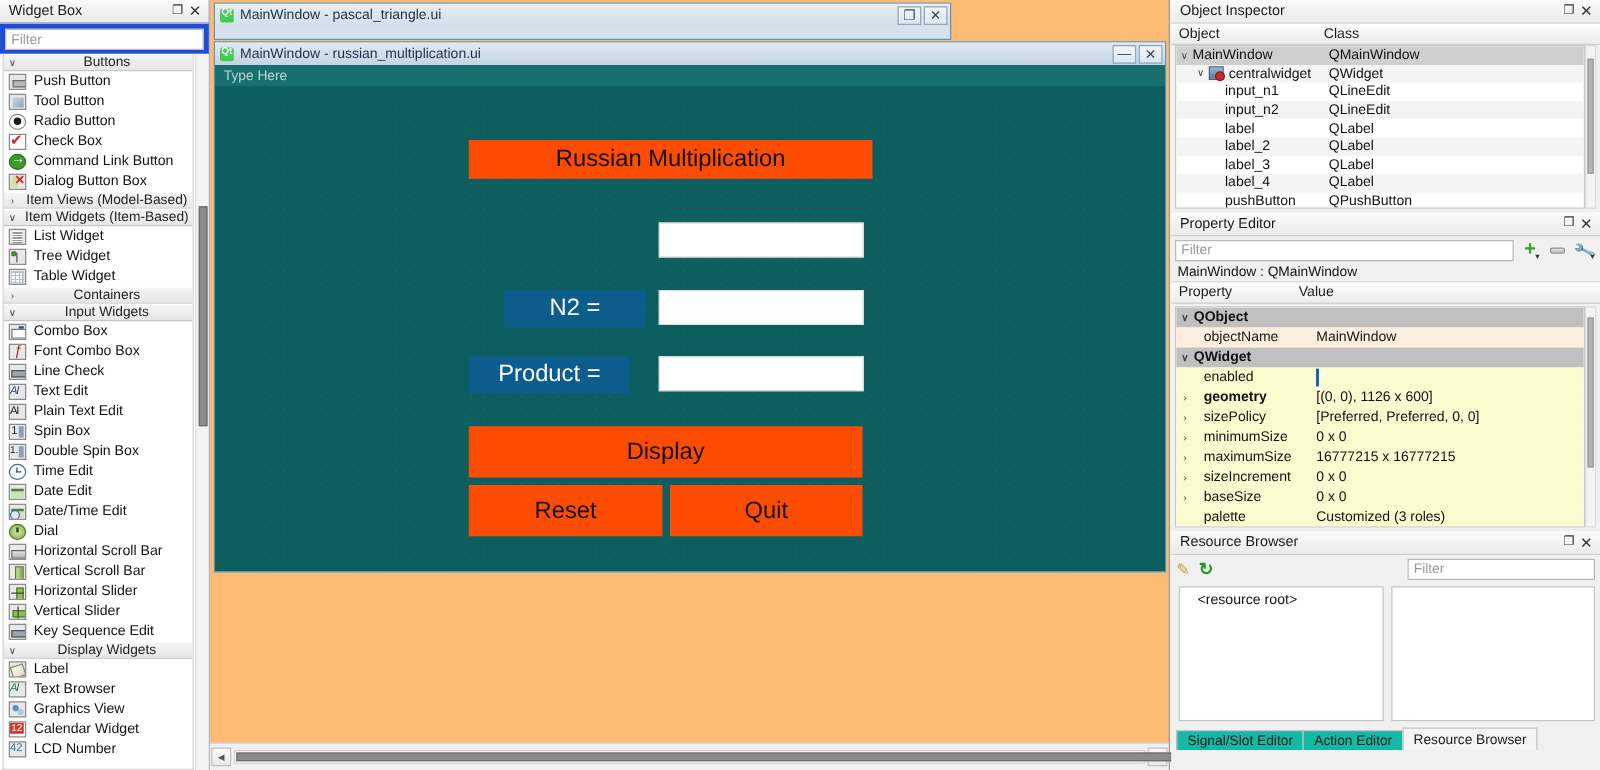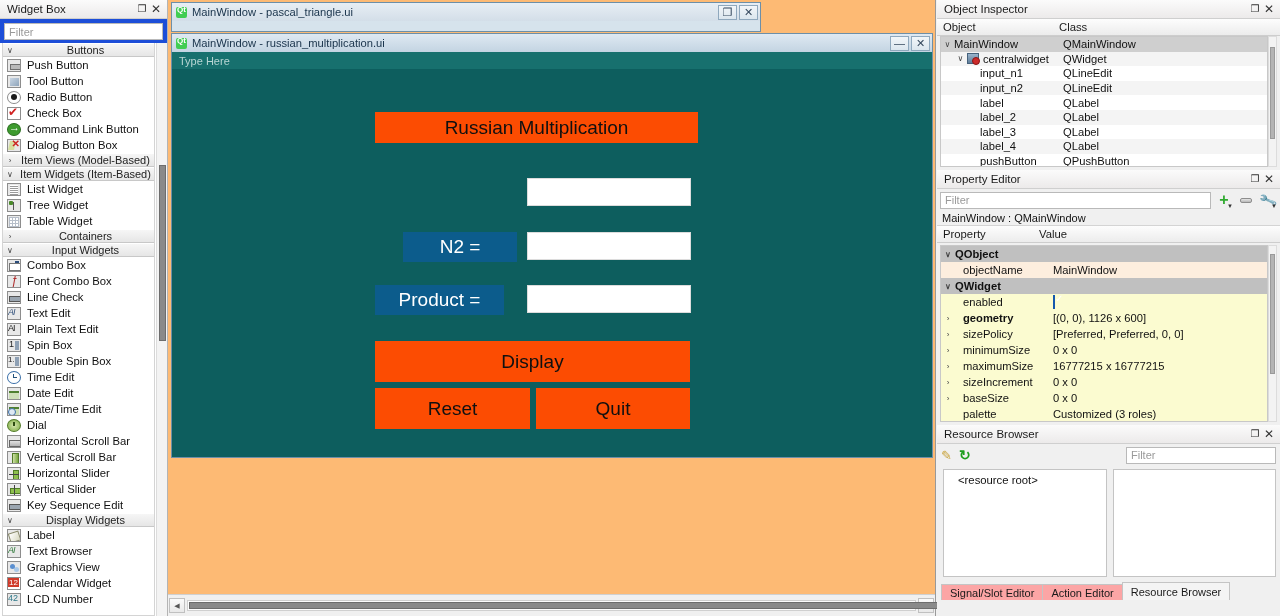--- a/index.html
+++ b/index.html
@@ -286,21 +286,21 @@
   #rb-filter {
     margin-left: auto; width: 150px; height: 17px; background: #fff;
     border: 1px solid #b9b9b9; display: flex; align-items: center;
     padding: 0 4px; color: #9a9a9a; font-size: 11px;
   }
   #rb-panes { position: absolute; left: 6px; right: 4px; top: 44px; height: 108px; display: flex; gap: 6px; }
   .rb-pane { flex: 1; background: #fff; border: 1px solid #c4c4c4; padding: 4px 0 0 14px; font-size: 11.3px; color: #111; }
   #rb-tabs { position: absolute; left: 4px; bottom: 16px; display: flex; align-items: flex-end; }
   .rb-tab {
     height: 16px; padding: 0 8px; display: flex; align-items: center;
-    font-size: 11px; color: #1a1a1a; background: #fca5a5;
+    font-size: 11px; color: #1a1a1a; background: #14b8a6;
     border: 1px solid #c4c4c4; border-bottom: none; margin-right: -1px;
   }
   .rb-tab.active { background: #f4f4f4; height: 18px; }
 </style>
 </head>
 <body>
 
 <div id="app">
 
   <div id="widgetbox">

